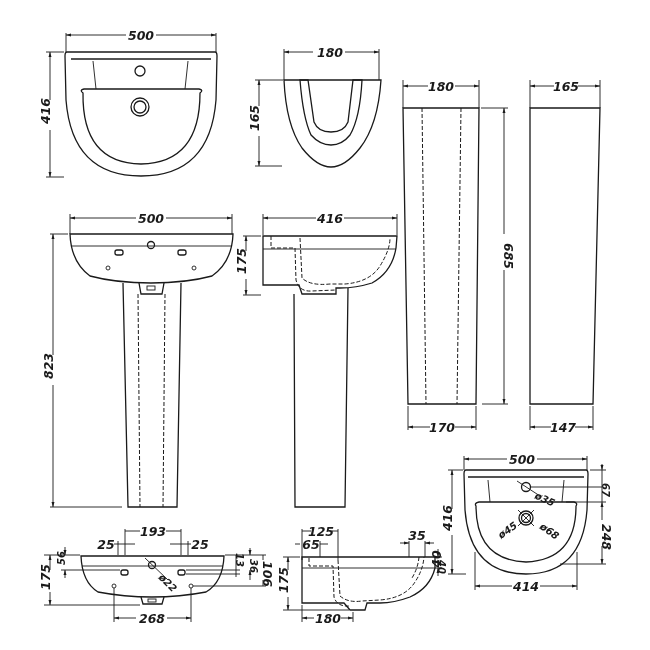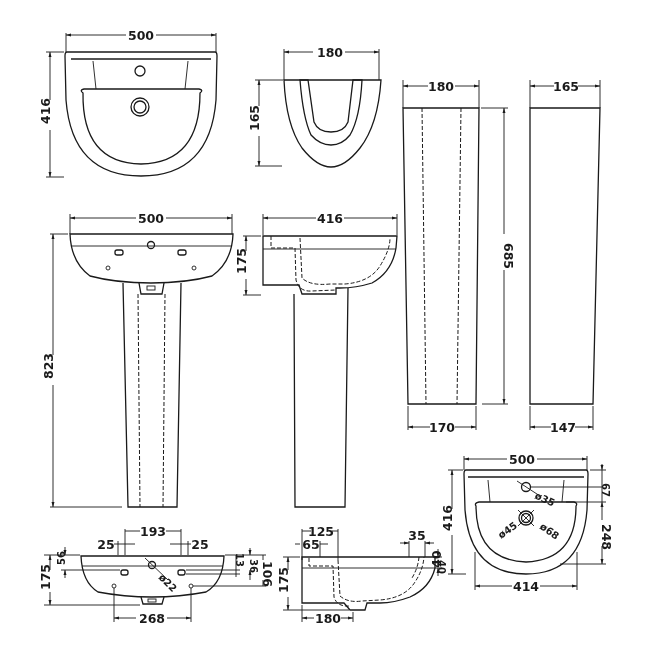--- a/index.html
+++ b/index.html
@@ -1,17 +1,17 @@
 <!DOCTYPE html>
 <html><head>
 <meta charset="utf-8">
 <style>
   html, body { margin: 0; padding: 0; background: #ffffff; }
   body { width: 650px; height: 650px; overflow: hidden; position: relative; }
-  #stage { position: absolute; left: 0; top: 0; width: 650px; height: 514px; }
+  #stage { position: absolute; left: 0; top: 0; width: 650px; height: 514px; font-style: italic; }
   svg text { font-family: "DejaVu Sans", sans-serif; fill: #1a1a1a; }
   .big { font-size: 12.5px; font-weight: bold; }
   .sm  { font-size: 10px; font-weight: bold; }
   .ln  { stroke: #1a1a1a; stroke-width: 1.3; fill: none; }
   .thin{ stroke: #1a1a1a; stroke-width: 0.9; fill: none; }
   .dash{ stroke: #1a1a1a; stroke-width: 1; fill: none; stroke-dasharray: 4 2; }
   .dim { stroke: #1a1a1a; stroke-width: 0.9; fill: none; }
 </style>
 </head>
 <body>

